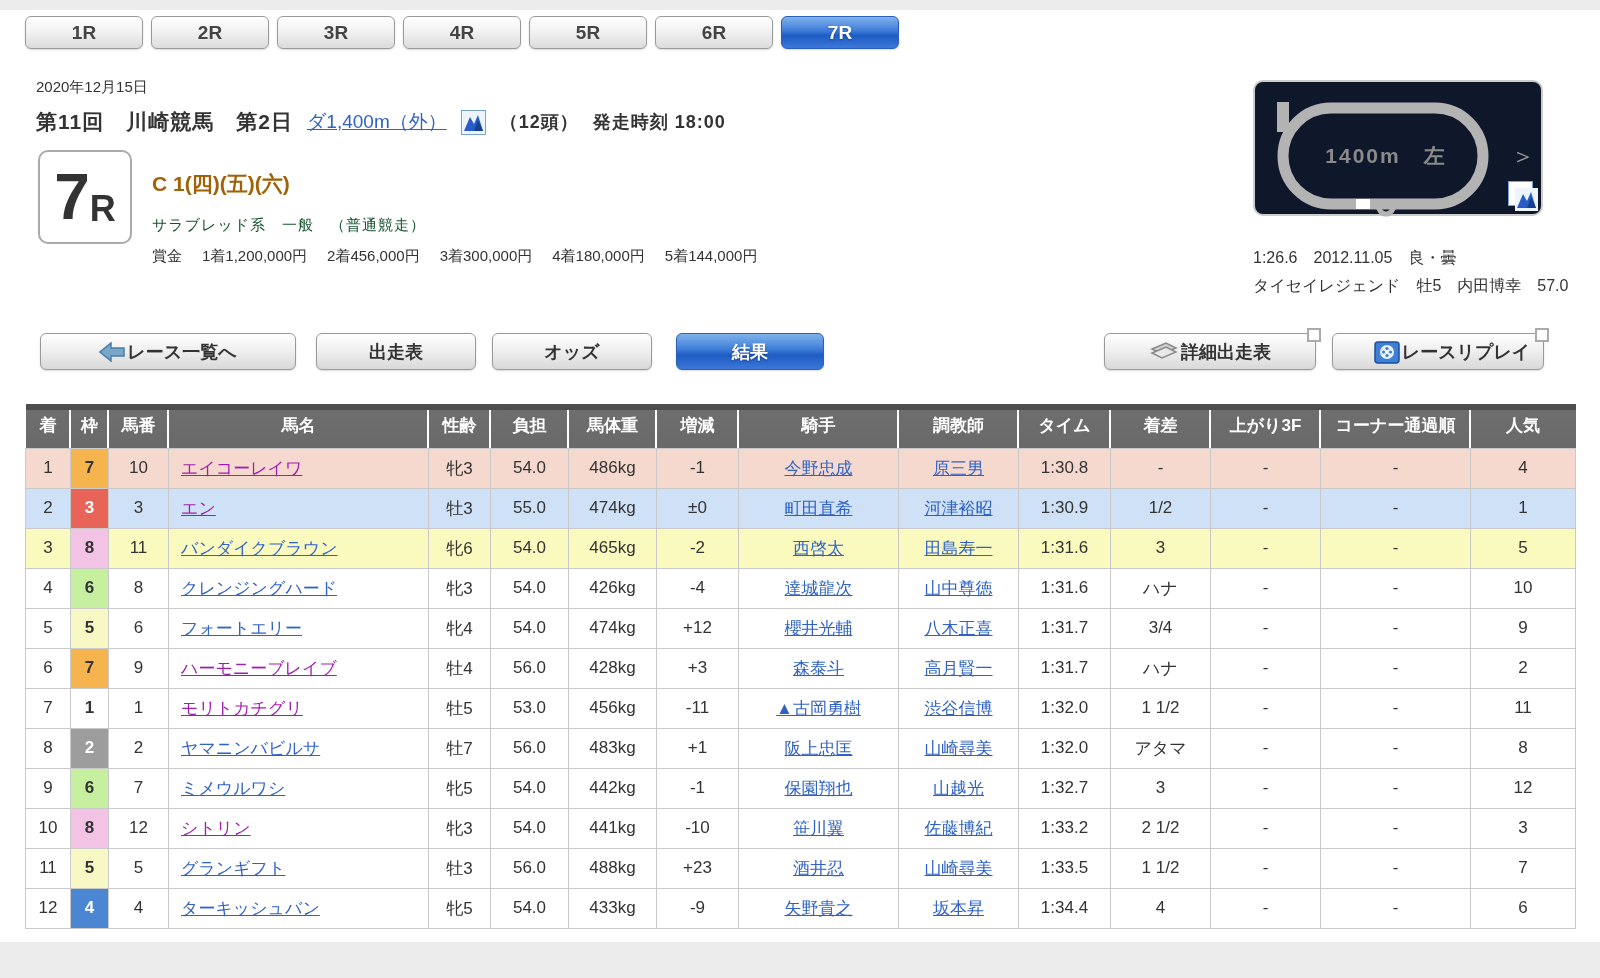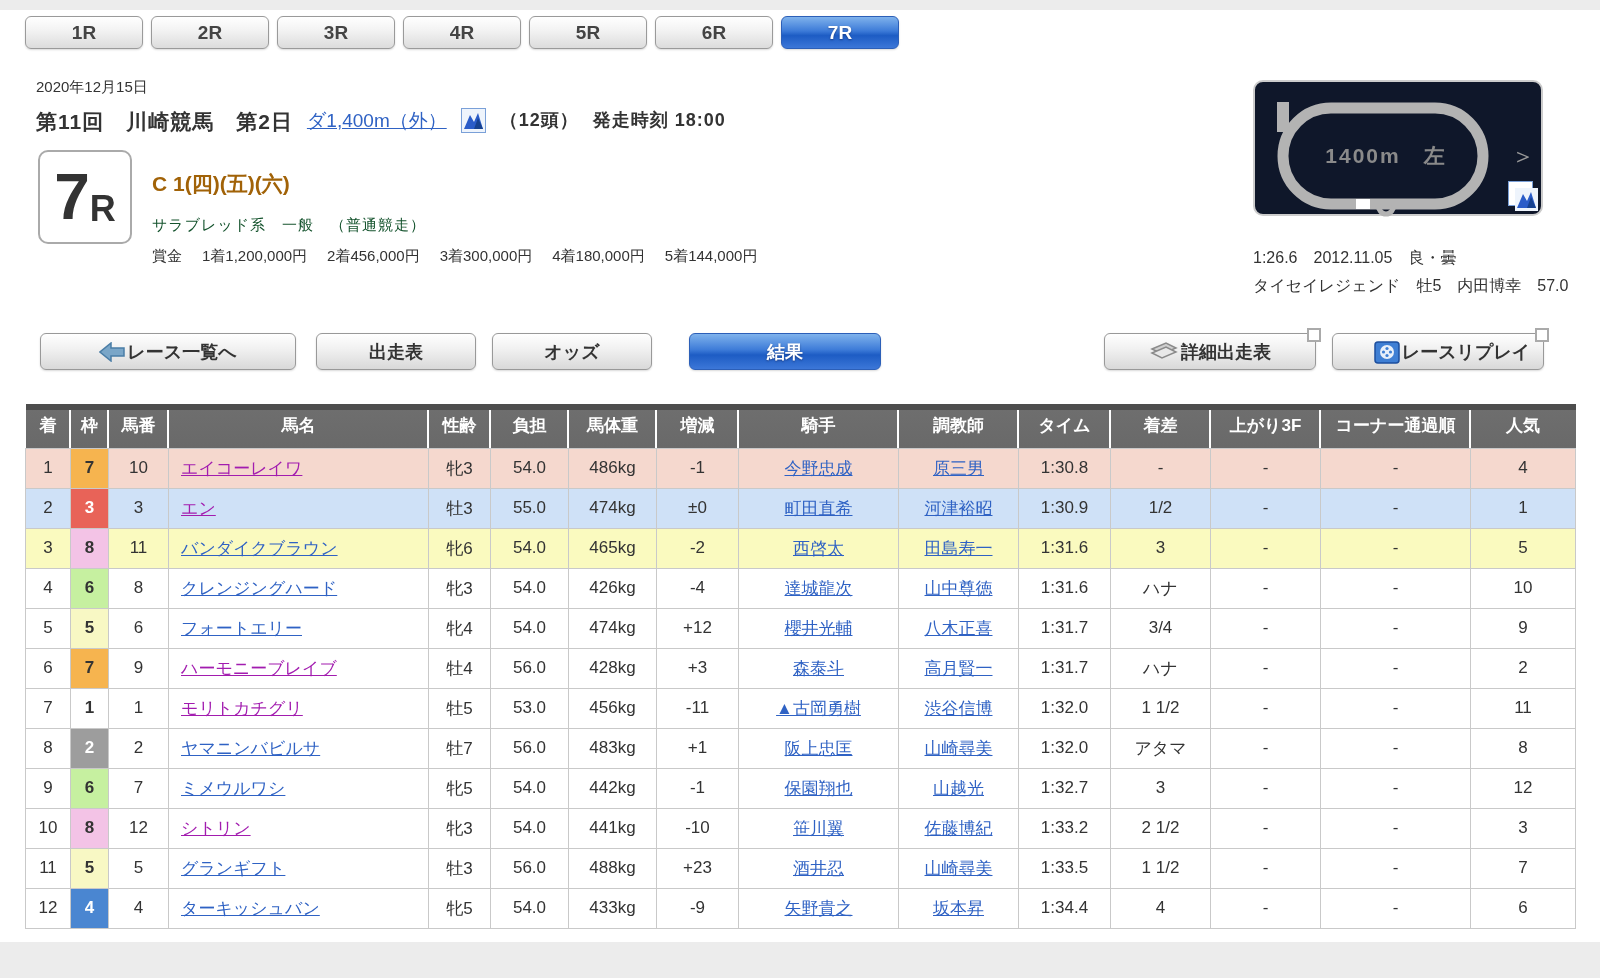--- a/index.html
+++ b/index.html
@@ -16,21 +16,21 @@
     box-shadow:0 1px 2px rgba(0,0,0,.15); cursor:pointer;
   }
   .tab.sel {
     border-color:#2c5fb8; color:#fff;
     background:linear-gradient(180deg,#7fb2ec 0%,#3d7bd8 45%,#1d5cc4 60%,#3c77d8 100%);
     text-shadow:0 1px 2px rgba(0,0,40,.4);
   }
 
   
   .race-date { position:absolute; left:36px; top:68px; font-size:15px; color:#333; }
-  .title-row { position:absolute; left:36px; top:98px; display:flex; gap:14px; }
+  .title-row { position:absolute; left:36px; top:98px; display:flex; align-items:center; gap:14px; }
   .meet-title { font-size:21px; font-weight:bold; color:#333; letter-spacing:1px; }
   .dist-link { font-size:19px; color:#2f62c4; text-decoration:underline; cursor:pointer; }
   .heads-time { font-size:18px; font-weight:bold; color:#333; letter-spacing:1px; }
   .wicon { width:25px; height:25px; border:1px solid #7aa0d8; background:#fff; display:inline-block; vertical-align:middle; }
 
   .race-left { position:absolute; left:38px; top:140px; display:flex; gap:20px; }
   .rnum-badge {
     width:94px; height:94px; border:2px solid #aaa; border-radius:10px; background:#fff;
     display:flex; align-items:center; justify-content:center; color:#333;
   }
@@ -159,21 +159,21 @@
         <polygon points="12,1 12,6 25,6 25,14 12,14 12,19 1,10" fill="#7aa6c8" stroke="#4a7da6" stroke-width="1.5"></polygon>
       </svg>
     <span>レース一覧へ</span>
   </div>
   <div class="toolbar-btn" style="left:316px;width:160px;">
     <span>出走表</span>
   </div>
   <div class="toolbar-btn" style="left:492px;width:160px;">
     <span>オッズ</span>
   </div>
-  <div class="toolbar-btn sel" style="left:676px;width:192px;margin-left:13px;">
+  <div class="toolbar-btn sel" style="left:676px;width:148px;">
     <span>結果</span>
   </div>
   <div class="toolbar-btn" style="left:1104px;width:212px;">
     <svg width="30" height="22" viewBox="0 0 30 22">
         <polygon points="3,8 17,2 27,7 13,13" fill="#cfcfcf" stroke="#8a8a8a" stroke-width="1.5"></polygon>
         <polygon points="3,12 17,6 27,11 13,17" fill="#e8e8e8" stroke="#8a8a8a" stroke-width="1.5"></polygon>
       </svg>
     <span>詳細出走表</span>
     <span class="ext-sq"></span>
   </div>

